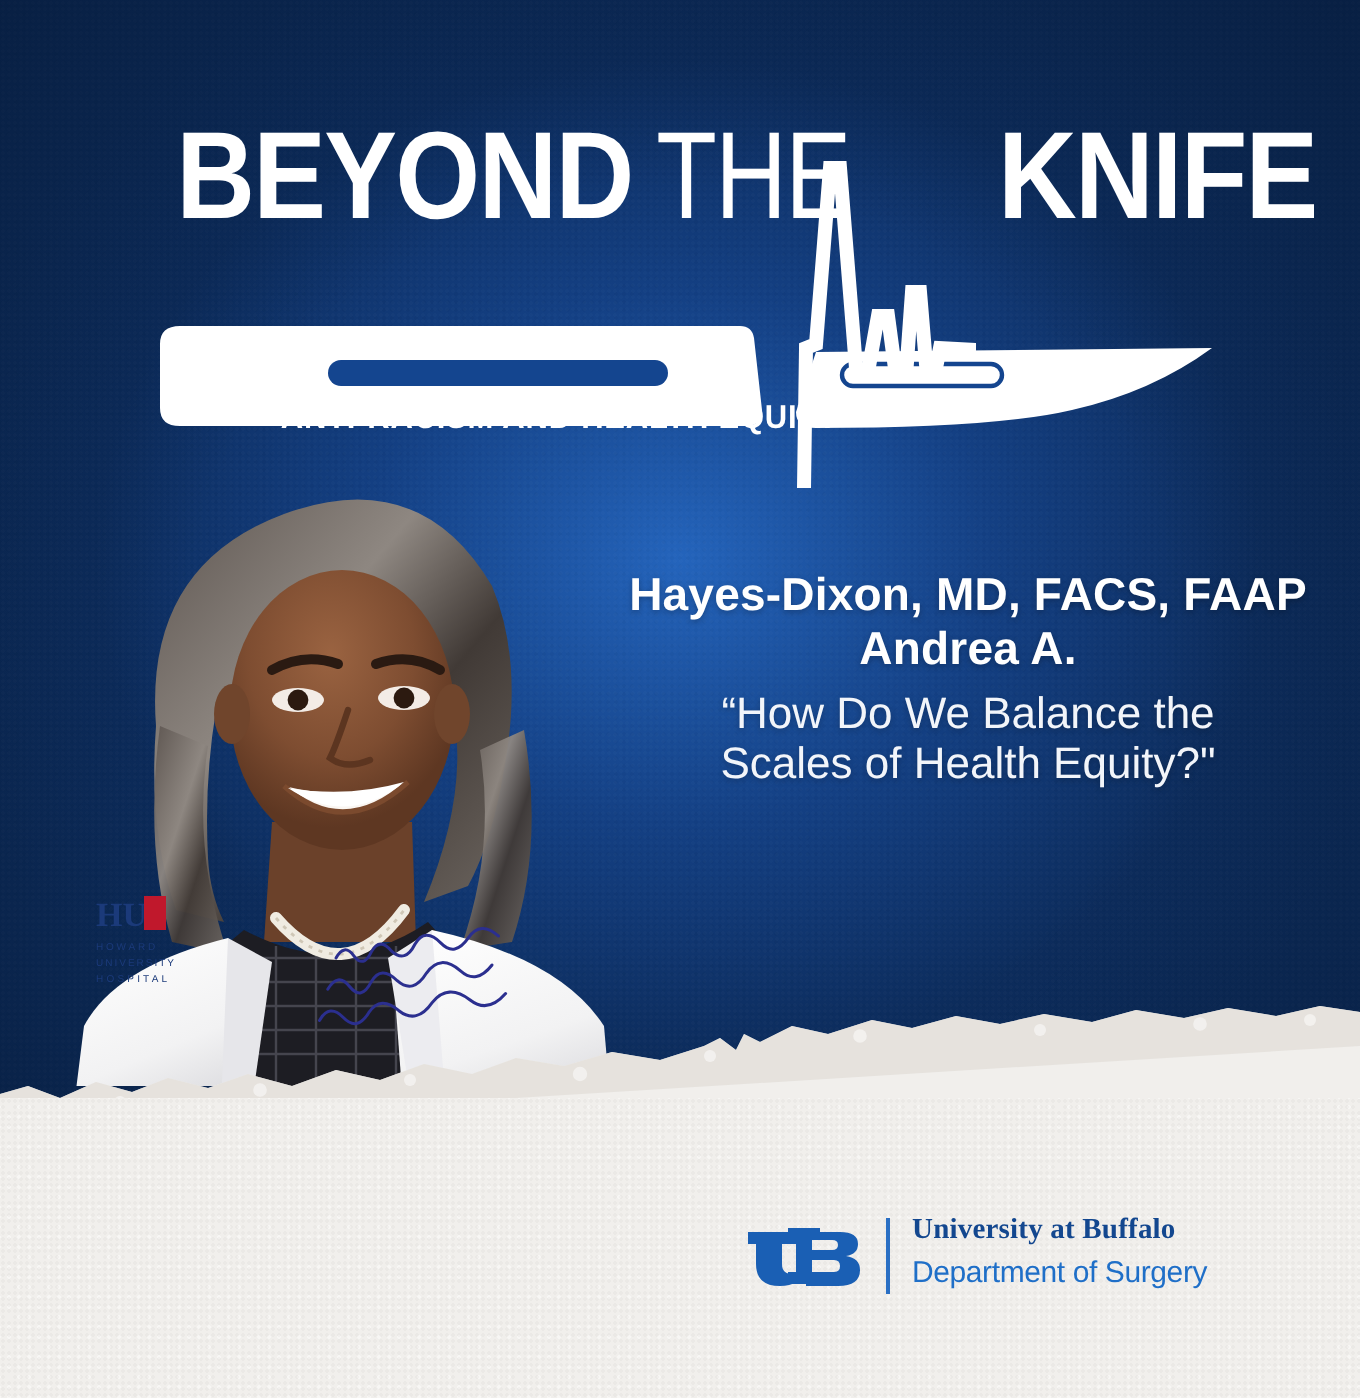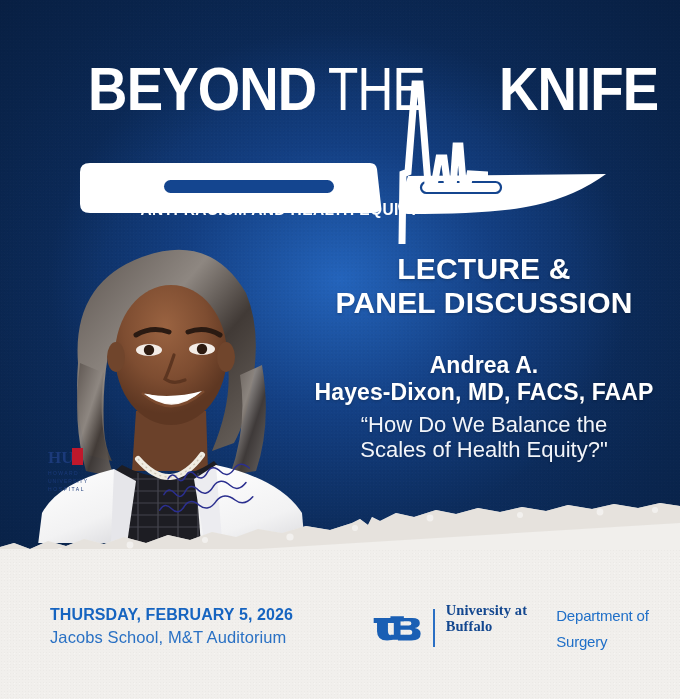--- a/index.html
+++ b/index.html
@@ -96,21 +96,21 @@
   }
 
   
   .date-block{position:absolute;left:50px;bottom:52px;width:300px;}
   .date-line{color:#1664c0;font-size:16px;font-weight:700;letter-spacing:.1px;}
   .venue-line{color:#2a71c4;font-size:16.5px;font-weight:400;margin-top:4px;letter-spacing:.1px;}
 
   .ub-lock{position:absolute;left:372px;bottom:48px;height:46px;display:flex;align-items:center;}
   .ub-mark{width:62px;height:34px;margin-right:9px;}
   .ub-rule{width:2px;height:38px;background:#2a6fc4;margin-right:11px;}
-  .ub-words{display:flex;flex-direction:row;}
+  .ub-words{display:flex;flex-direction:column;}
   .ub-top{color:#13478f;font-family:"Liberation Serif", serif;font-weight:700;font-size:14.5px;line-height:16px;letter-spacing:.1px;}
   .ub-bot{color:#1f6fc8;font-size:15px;line-height:26px;font-weight:400;letter-spacing:-.2px;margin-top:1px;}
 </style>
 </head>
 <body>
 
 <div class="poster">
 
   <div class="bg-blue"></div>
   <div class="bg-blue2"></div>
@@ -217,27 +217,23 @@
 
       <g transform="translate(150,236) rotate(-7)" fill="none" stroke="#2b2f8f" stroke-width="1.5" stroke-linecap="round">
         <path d="M0,0 q5,-7 9,0 q4,7 9,-1 q5,-7 10,1 q6,7 12,-2 q6,-8 13,1 q6,8 14,-1 q7,-8 15,1"></path>
         <path d="M-6,15 q6,-8 11,0 q5,8 11,-1 q6,-8 13,1 q7,8 15,-2 q8,-9 17,1 q7,8 16,-1"></path>
         <path d="M-12,30 q6,-8 12,0 q6,8 13,-1 q7,-8 15,1 q8,8 17,-2 q9,-9 19,1 q8,8 18,-1"></path>
       </g>
     </g>
   </svg>
 
   <div class="right-block">
-    <div class="h-lecture">
-      <div>LECTURE &amp;</div>
-      <div>PANEL DISCUSSION</div>
-    </div>
     <div class="name-block">
+      <div>Hayes-Dixon, MD, FACS, FAAP</div>
       <div>Andrea A.</div>
-      <div>Hayes-Dixon, MD, FACS, FAAP</div>
     </div>
     <div class="quote-block">
       <div>“How Do We Balance the</div>
       <div>Scales of Health Equity?"</div>
     </div>
   </div>
 
   <svg style="position:absolute;left:0;bottom:0;width:680px;height:200px;" viewBox="0 0 680 200" preserveAspectRatio="none">
     <path d="M0,48 L14,44 L30,50 L48,42 L66,47 L84,40 L104,45 L124,38 L146,44 L168,36 L190,41 L212,33 L236,38 L258,30 L282,34 L306,27 L330,31 L352,24 L360,20 L368,26 L372,18 L380,22 L396,14 L414,18 L436,11 L456,15 L478,9 L500,13 L522,8 L546,12 L568,6 L592,10 L614,5 L638,9 L660,4 L680,7 L680,200 L0,200 Z" fill="#f1efec"></path>
     <path d="M0,48 L14,44 L30,50 L48,42 L66,47 L84,40 L104,45 L124,38 L146,44 L168,36 L190,41 L212,33 L236,38 L258,30 L282,34 L306,27 L330,31 L352,24 L360,20 L368,26 L372,18 L380,22 L396,14 L414,18 L436,11 L456,15 L478,9 L500,13 L522,8 L546,12 L568,6 L592,10 L614,5 L638,9 L660,4 L680,7 L680,24 L0,66 Z" fill="#e2ded8" opacity=".75"></path>
@@ -250,24 +246,20 @@
         <circle cx="430" cy="19" r="3.4"></circle>
       <circle cx="520" cy="16" r="3"></circle>
         <circle cx="600" cy="13" r="3.4"></circle>
         <circle cx="655" cy="11" r="3"></circle>
     </g>
   </svg>
   <div class="paper" style="height:150px;">
     <div class="paper-tex"></div>
   </div>
 
-  <div class="date-block">
-    <div class="date-line">THURSDAY, FEBRUARY 5, 2026</div>
-    <div class="venue-line">Jacobs School, M&amp;T Auditorium</div>
-  </div>
 
   <div class="ub-lock">
     <svg class="ub-mark" viewBox="0 0 62 34">
       <path d="M2,5 L24,5 L24,11 L19,11 L19,21 q0,5 5,5 q5,0 5,-5 L29,11 L24,11 L24,5 L30,5 L30,21 q0,11 -12,11 q-12,0 -12,-11 L6,11 L2,11 Z" fill="#1a5fb4"></path>
       <path d="M22,3 L38,3 L38,9 L34,9 L34,31 L22,31 L22,25 L26,25 L26,9 L22,9 Z" fill="#1a5fb4"></path>
       <path d="M31,5 L48,5 q9,0 9,6 q0,5 -6,6 q7,1 7,7 q0,8 -11,8 L31,32 L31,25 L45,25 q3,0 3,-3 q0,-3 -3,-3 L33,19 L33,14 L44,14 q3,0 3,-2.5 q0,-2.5 -3,-2.5 L31,9 Z" fill="#1a5fb4"></path>
     </svg>
     <div class="ub-rule"></div>
     <div class="ub-words">
       <div class="ub-top">University at Buffalo</div>

